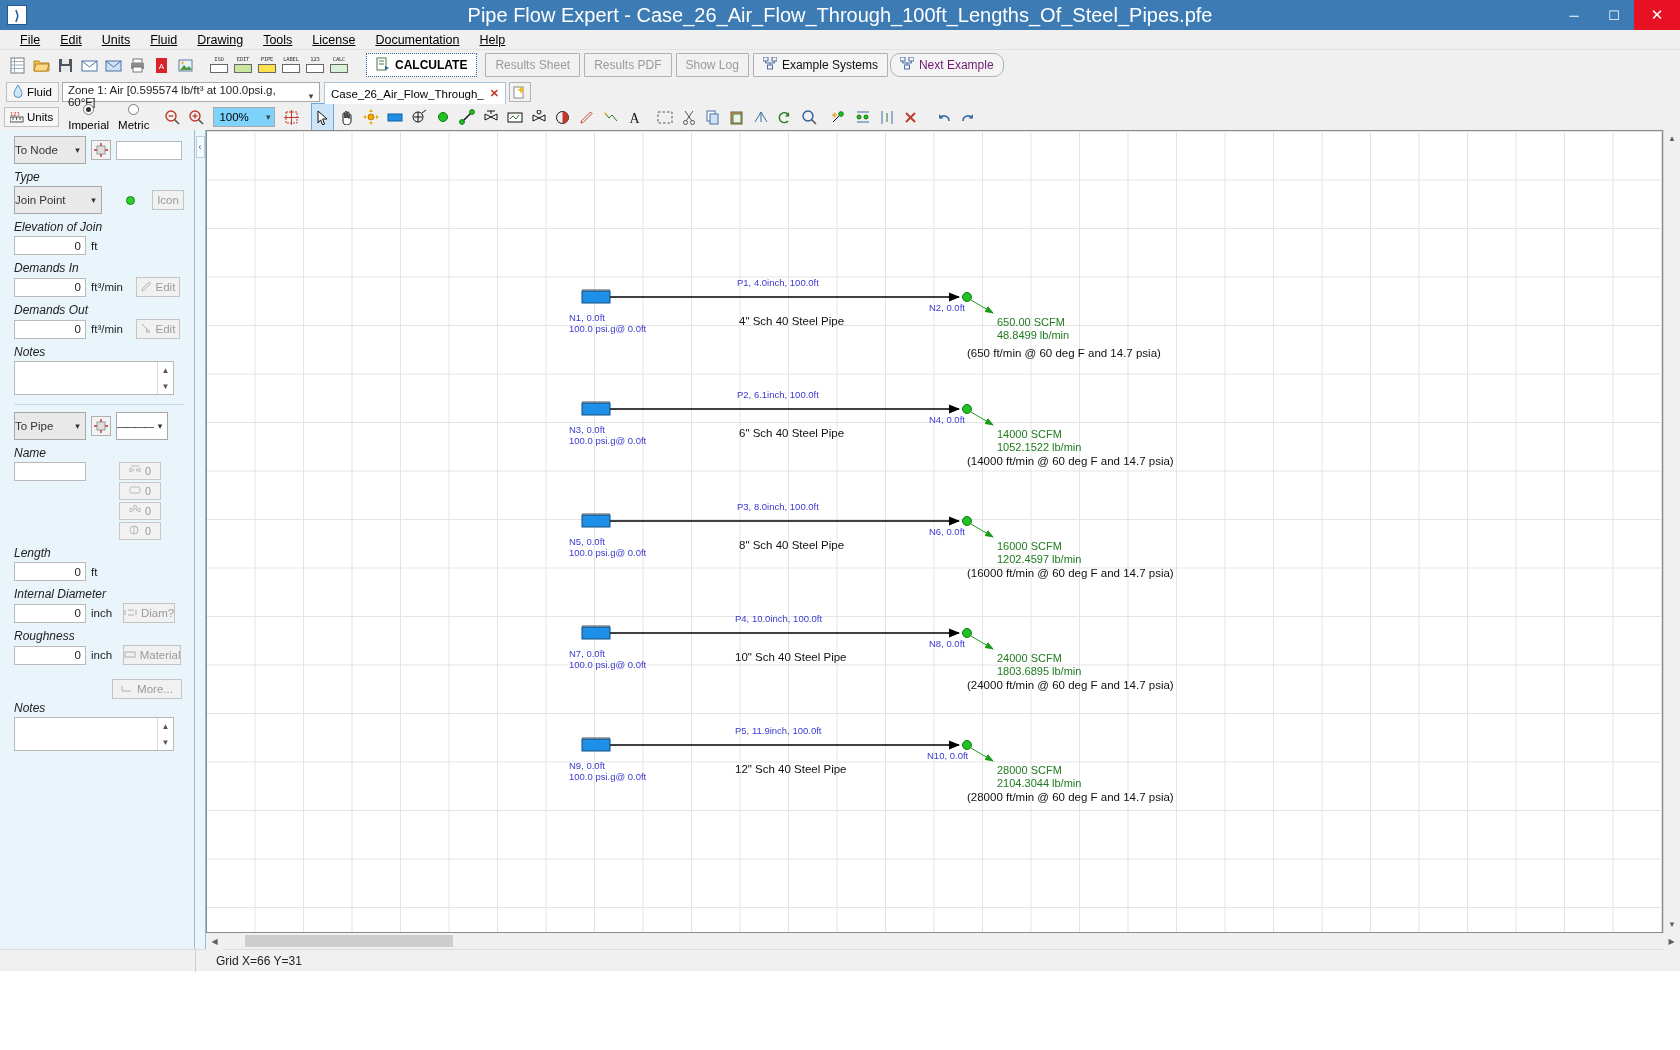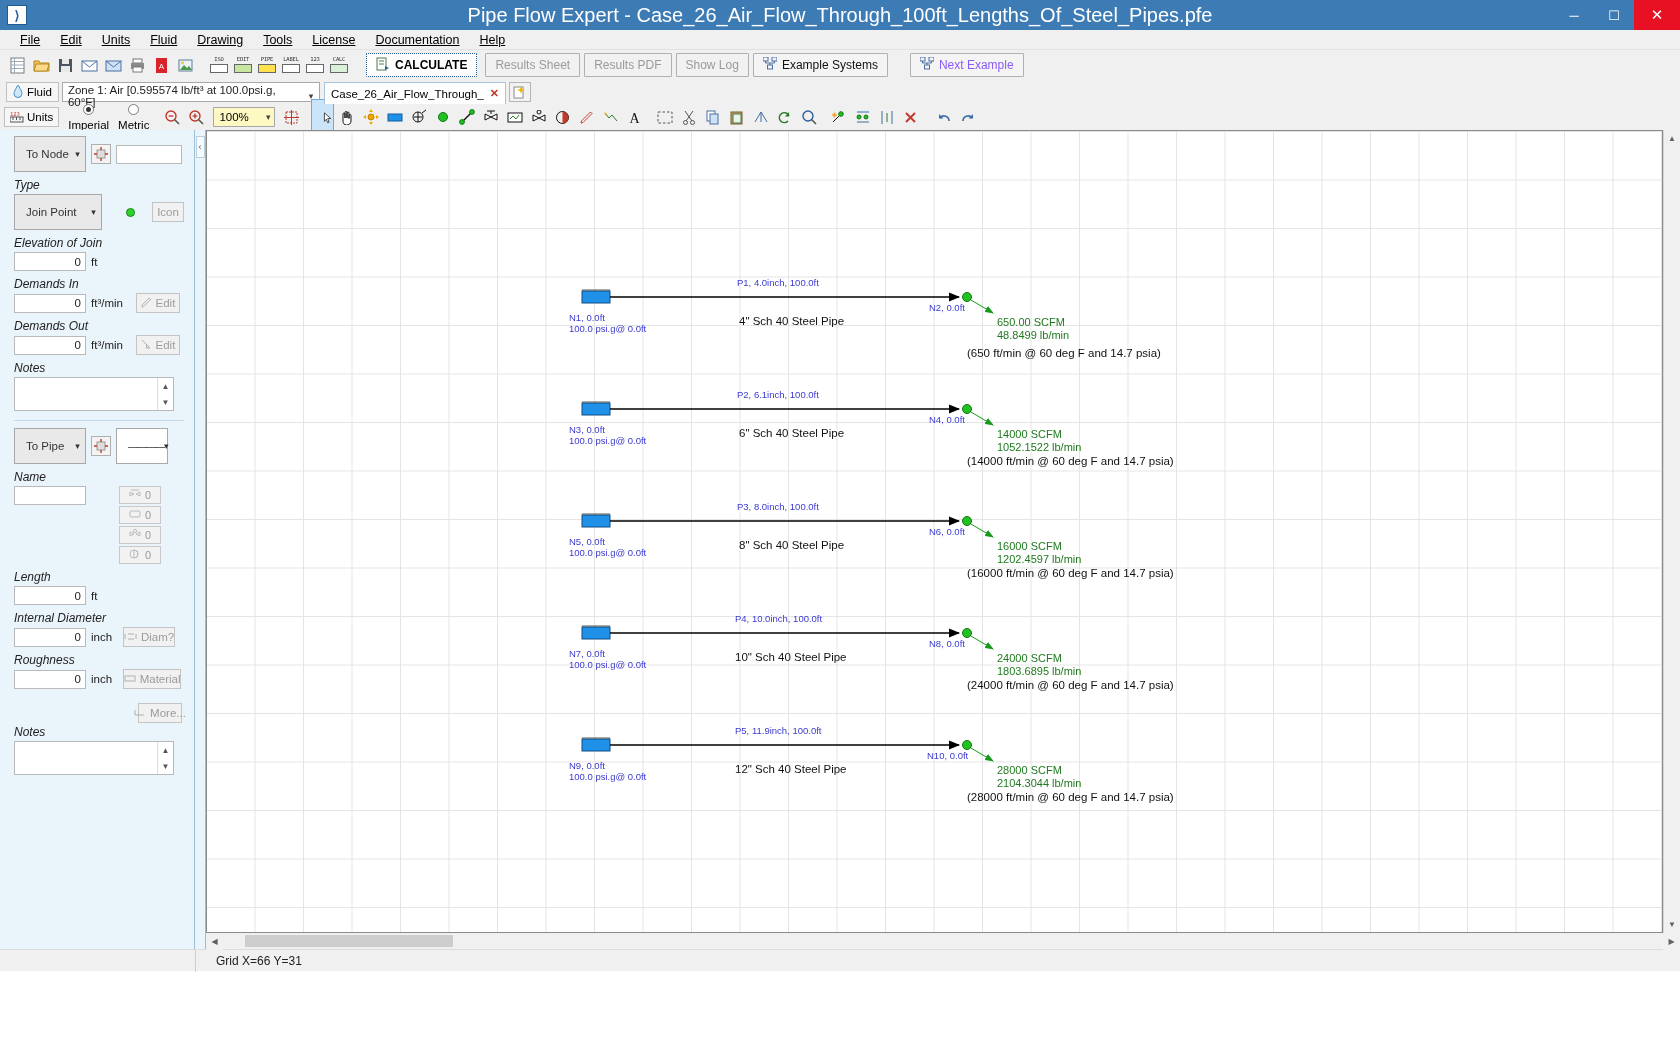--- a/index.html
+++ b/index.html
@@ -88,21 +88,21 @@
   }
 
   
   #toolbar2 { height:26px; background:#f0f0f0; display:flex; align-items:center; padding-left:4px; gap:1px; }
   .unitsbtn { height:20px; display:flex; align-items:center; gap:3px; padding:0 5px;
               border:1px solid #c0c0c0; background:#f6f6f6; font-size:11.5px; }
   .radiolbl { display:flex; align-items:center; gap:4px; font-size:11.5px; margin-left:8px;flex-direction:column; }
   .radio { width:11px; height:11px; border-radius:50%; border:1px solid #7a7a7a; background:#fff;
            display:flex; align-items:center; justify-content:center; }
   .radio.on::after { content:""; width:5px; height:5px; border-radius:50%; background:#333; }
-  .zoombox { height:20px; width:62px; border:1px solid #a8a8a8; background:#fef9c3;
+  .zoombox { height:20px; width:62px; border:1px solid #a8a8a8; background:#7dd3fc;
              display:flex; align-items:center; padding-left:5px; font-size:11.5px; }
   .dtool { width:23px; height:22px; display:flex; align-items:center; justify-content:center; }
   .dtool.sel { background:#cce4f7; border:1px solid #6fa8dc; }
 
   
   #main { display:flex; height:819px; background:#e9f4fb; }
 
   
   #leftpanel {
     width:195px; background:#eaf4fb; border-right:1px solid #9bbdd4;
@@ -110,22 +110,22 @@
   }
   #leftpanel .row { display:flex; align-items:center; gap:5px; margin-bottom:3px; }
   .lbl { font-size:12px; color:#222; margin:6px 0 2px 0;font-style:italic; }
   .inp {
     height:19px; border:1px solid #b9b9b9; background:#fff; font-size:11.5px;
     text-align:right; padding-right:4px; display:flex; align-items:center; justify-content:flex-end;
     color:#222;
   }
   .inp.blank { justify-content:flex-start; }
   .sel {
-    height:36px; border:1px solid #a8a8a8; background:#e9e9e9; display:flex; align-items:center;
-    padding-left:11px; font-size:11.5px; color:#333;
+    height:28px; border:1px solid #a8a8a8; background:#e9e9e9; display:flex; align-items:center;
+    padding-left:0; font-size:11.5px; color:#333;
   }
   .sel .arw { margin-left:auto; width:15px; text-align:center; font-size:9px; }
   .sel.white { background:#fff; }
   .unit { font-size:11.5px; color:#222; }
   .minibtn {
     height:20px; border:1px solid #c4c4c4; background:#f1f1f1; color:#9b9b9b;
     display:flex; align-items:center; justify-content:center; gap:4px; font-size:11.5px;
     padding:0 6px;
   }
   .pickbtn { width:20px; height:20px; border:1px solid #b0b0b0; background:#f3f3f3;
@@ -318,21 +318,21 @@
     <span>
       <svg width="14" height="13" viewBox="0 0 14 13">
           <rect x="0" y="0" width="5" height="4" fill="none" stroke="#4a6fa5"></rect>
           <rect x="9" y="0" width="5" height="4" fill="none" stroke="#4a6fa5"></rect>
           <rect x="4.5" y="8" width="5" height="4" fill="none" stroke="#4a6fa5"></rect>
           <path d="M2.5 4v2h9V4M7 6v2" stroke="#4a6fa5" fill="none"></path>
         </svg>
     </span>
     <span>Example Systems</span>
   </div>
-  <div class="bigbtn" style="margin-left:20px;color:#8b5cf6;">
+  <div class="bigbtn" style="margin-left:0;color:#701a75;border-radius:10px;">
     <span>
       <svg width="14" height="13" viewBox="0 0 14 13">
           <rect x="0" y="0" width="5" height="4" fill="none" stroke="#4a6fa5"></rect>
           <rect x="9" y="0" width="5" height="4" fill="none" stroke="#4a6fa5"></rect>
           <rect x="4.5" y="8" width="5" height="4" fill="none" stroke="#4a6fa5"></rect>
           <path d="M2.5 4v2h9V4M7 6v2" stroke="#4a6fa5" fill="none"></path>
         </svg>
     </span>
     <span>Next Example</span>
   </div>
@@ -773,21 +773,21 @@
         <span>
           <svg width="12" height="9" viewBox="0 0 12 9">
               <rect x="1" y="2" width="10" height="5" fill="none" stroke="#b0b0b0"></rect>
             </svg>
         </span>
         <span>Material</span>
       </div>
     </div>
 
     <div style="display:flex;justify-content:flex-end;width:168px;margin-top:14px">
-      <div class="minibtn" style="width:44px">
+      <div class="minibtn" style="width:70px">
         <span>
           <svg width="12" height="9" viewBox="0 0 12 9">
               <path d="M1 2v5h9" fill="none" stroke="#b0b0b0"></path>
             </svg>
         </span>
         <span>More...</span>
       </div>
     </div>
 
     <div class="lbl" style="margin-top:2px">Notes</div>

